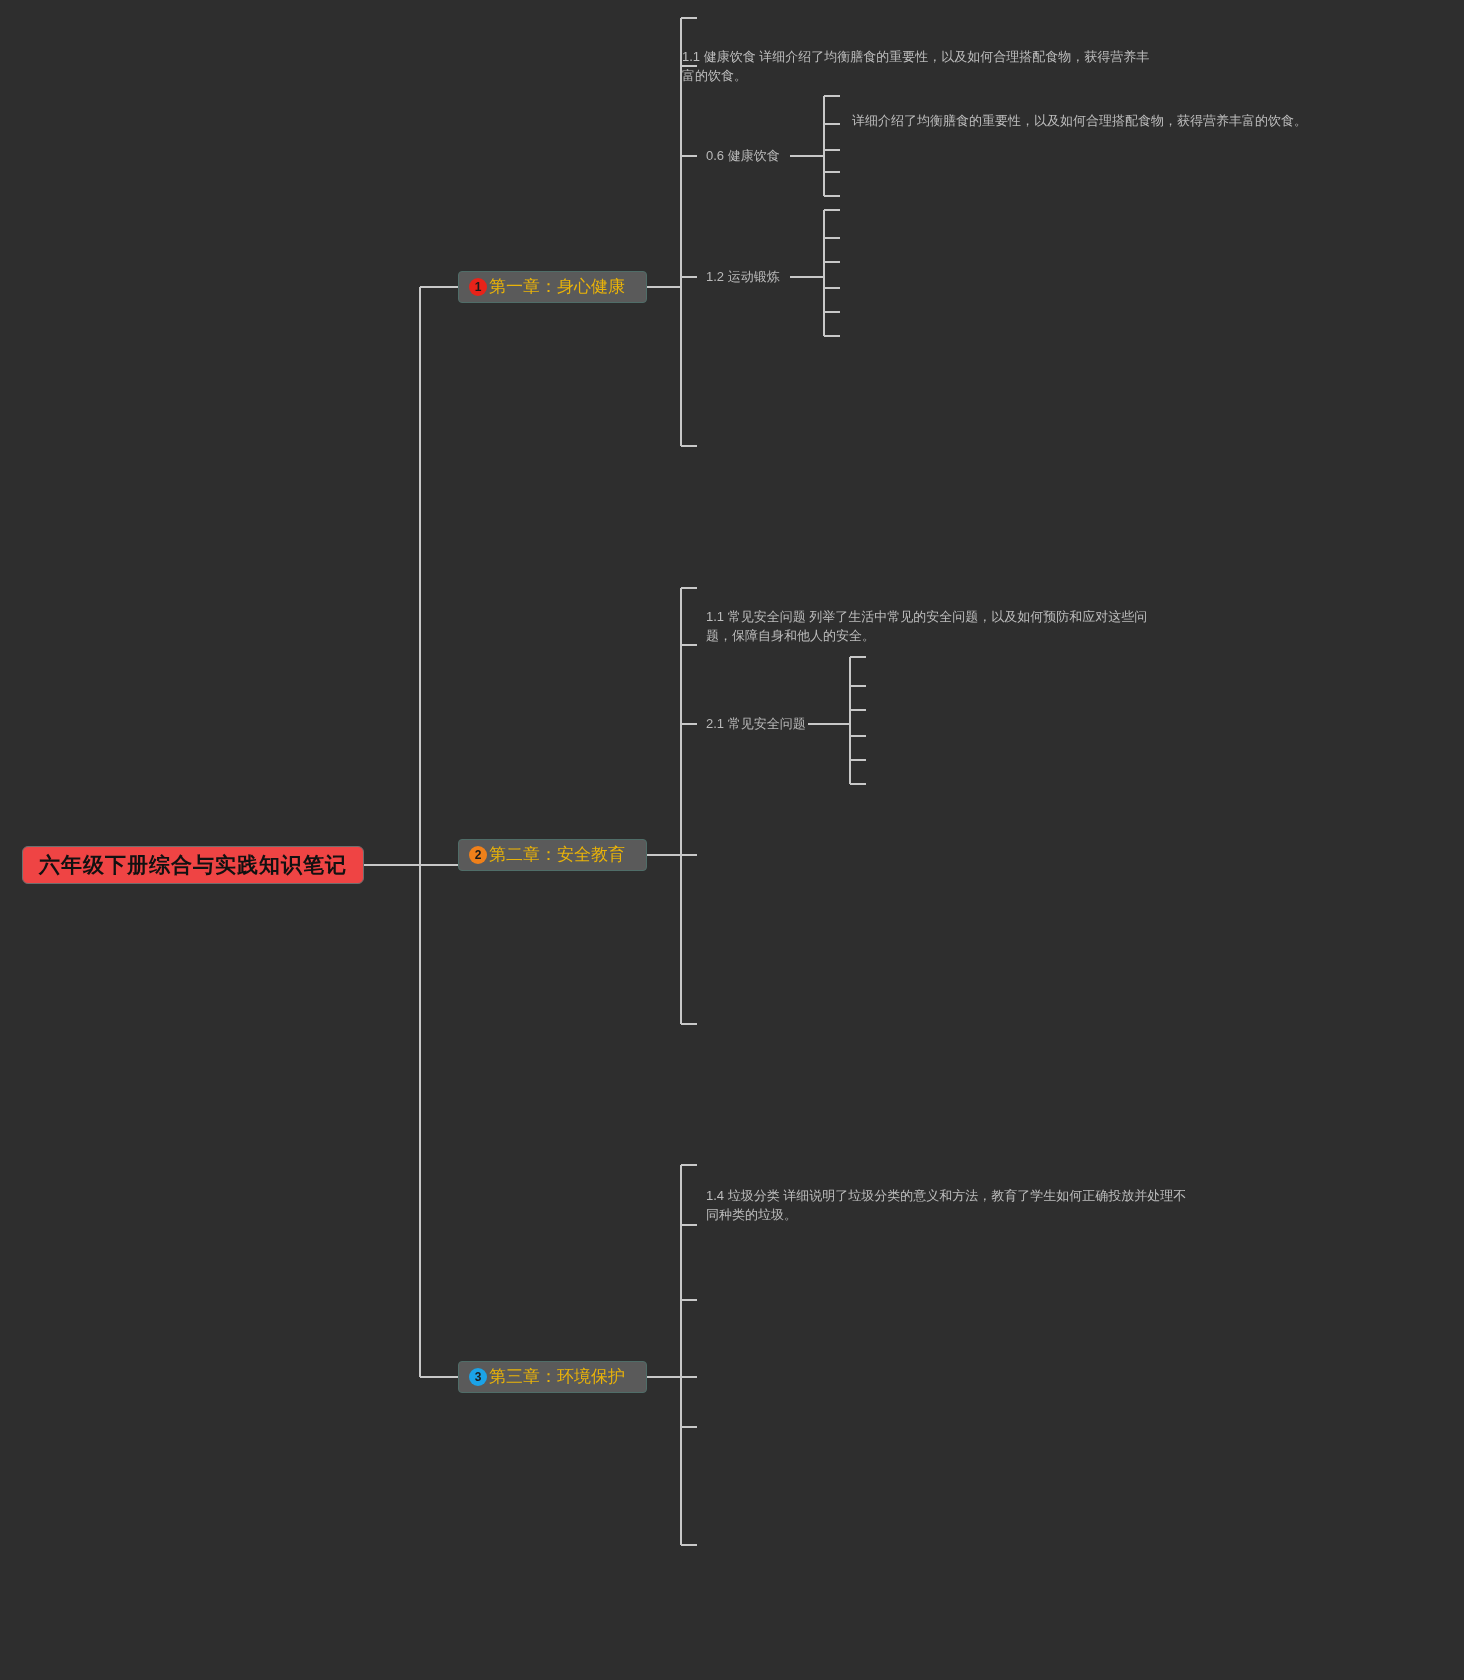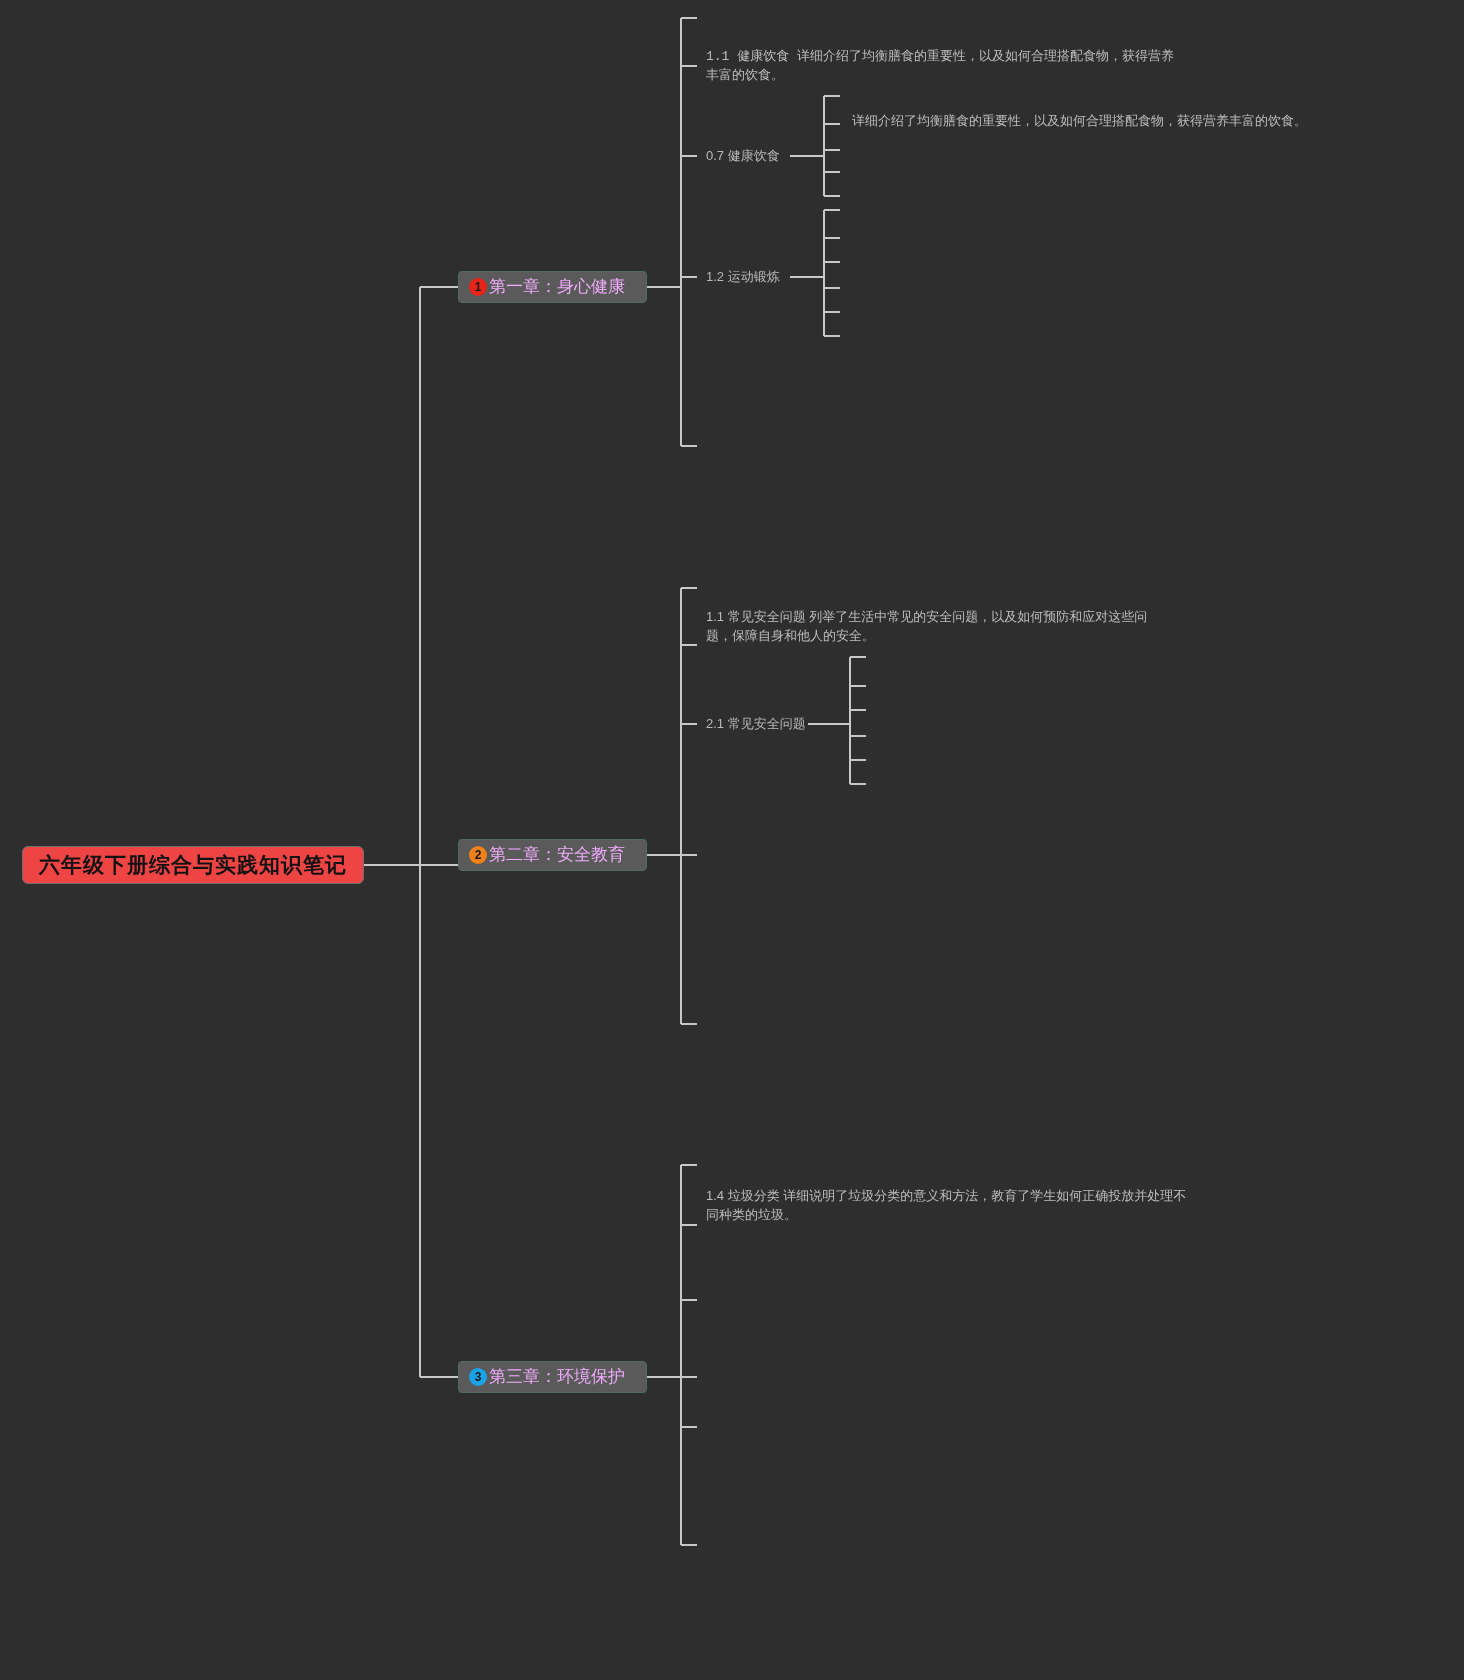--- a/index.html
+++ b/index.html
@@ -58,21 +58,21 @@
     display: inline-flex;
     align-items: center;
     justify-content: center;
     color: #1b1b1b;
     font-size: 12px;
     font-weight: bold;
     margin-right: 2px;
     flex: 0 0 auto;
   }
   .chapter-node .chapter-label {
-    color: #f0abfc;
+    color: #eab308;
     font-size: 17px;
     line-height: 32px;
   }
 
   
   .sub-node {
     position: absolute;
     color: #b9b9b9;
     font-size: 13px;
     white-space: nowrap;
@@ -161,23 +161,23 @@
 
   <div class="root-node">
     <span>六年级下册综合与实践知识笔记</span>
   </div>
 
   <div class="chapter-node" style="left:458px; top:271px; width:189px;">
     <span class="badge" style="background:#e8231a;">1</span>
     <span class="chapter-label">第一章：身心健康</span>
   </div>
 
-  <div class="detail-text" style="left:706px; top:47px; width:470px;font-family:Liberation Mono, monospace;">1.1 健康饮食 详细介绍了均衡膳食的重要性，以及如何合理搭配食物，获得营养丰富的饮食。</div>
+  <div class="detail-text" style="left:682px; top:47px; width:470px;">1.1 健康饮食 详细介绍了均衡膳食的重要性，以及如何合理搭配食物，获得营养丰富的饮食。</div>
 
-  <div class="sub-node" style="left:706px; top:148px;">0.7 健康饮食</div>
+  <div class="sub-node" style="left:706px; top:148px;">0.6 健康饮食</div>
 
   <div class="detail-text one-line" style="left:852px; top:112px;">详细介绍了均衡膳食的重要性，以及如何合理搭配食物，获得营养丰富的饮食。</div>
 
   <div class="sub-node" style="left:706px; top:269px;">1.2 运动锻炼</div>
 
   <div class="chapter-node" style="left:458px; top:839px; width:189px;">
     <span class="badge" style="background:#f0801a;">2</span>
     <span class="chapter-label">第二章：安全教育</span>
   </div>
 

